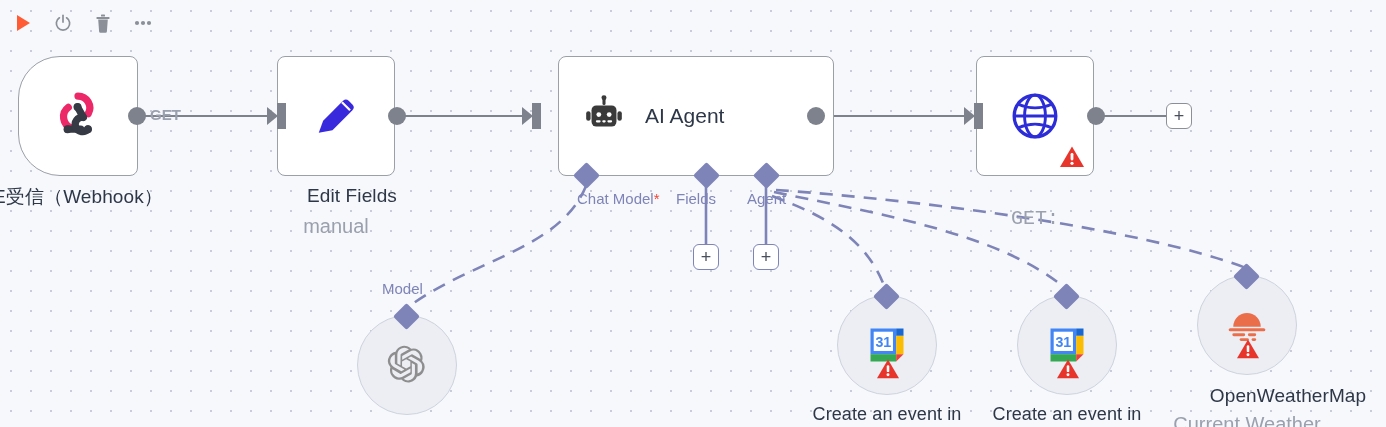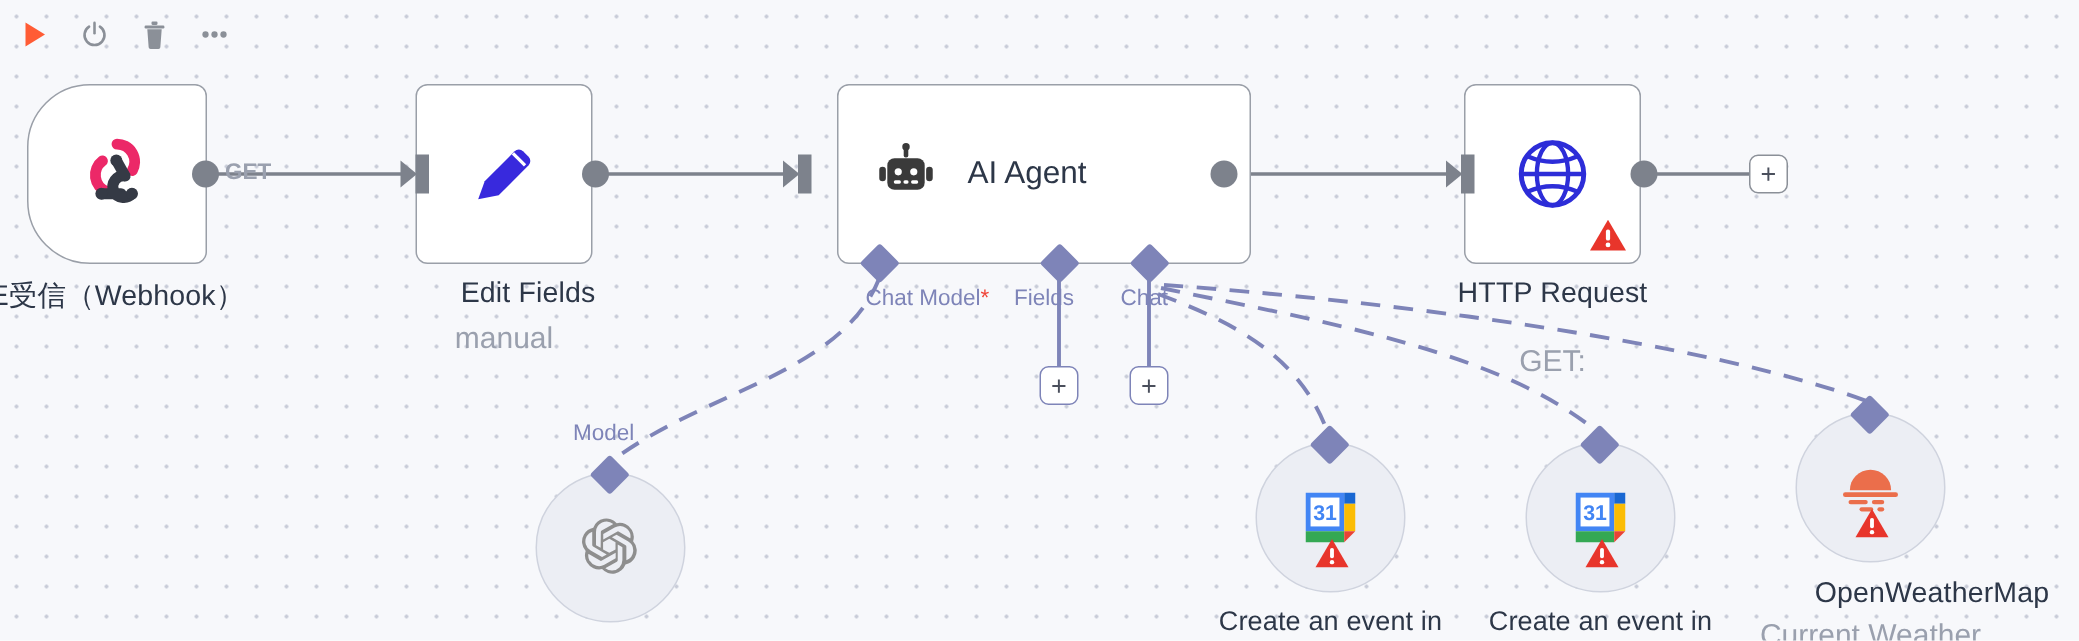--- a/index.html
+++ b/index.html
@@ -243,43 +243,42 @@
   <div class="diamond" style="left:577px; top:166px;"></div>
   <div class="conn-label" style="left:541px; top:190px;margin-left:36px;">
     <span>Chat Model</span><span class="req-star">*</span>
   </div>
 
   <div class="diamond" style="left:697px; top:166px;"></div>
   <div class="conn-label" style="left:676px; top:190px;">Fields</div>
   <div class="plus-btn" style="left:693px; top:244px;">+</div>
 
   <div class="diamond" style="left:757px; top:166px;"></div>
-  <div class="conn-label" style="left:747px; top:190px;">Chat</div>
+  <div class="conn-label" style="left:747px; top:190px;">Agent</div>
   <div class="plus-btn" style="left:753px; top:244px;">+</div>
 
   <div class="arrow-in" style="left:964px; top:107px;"></div>
   <div class="port-in" style="left:974px; top:103px;"></div>
   <div class="node" style="left:976px; top:56px; width:118px; height:120px;">
     <svg width="58" height="58" viewBox="0 0 64 64" style="margin:auto">
       <circle cx="32" cy="32" r="23" fill="none" stroke="#2d2dd8" stroke-width="3.6"></circle>
       <ellipse cx="32" cy="32" rx="11.5" ry="23" fill="none" stroke="#2d2dd8" stroke-width="3.2"></ellipse>
       <line x1="9" y1="32" x2="55" y2="32" stroke="#2d2dd8" stroke-width="3.2"></line>
       <path d="M13.5 19 q18.5 8 37 0" fill="none" stroke="#2d2dd8" stroke-width="3.2"></path>
       <path d="M13.5 45 q18.5 -8 37 0" fill="none" stroke="#2d2dd8" stroke-width="3.2"></path>
     </svg>
     <svg class="warn" width="26" height="24" viewBox="0 0 26 24" style="right:8px; bottom:6px;">
       <path d="M13 1.5 L25 22 L1 22 Z" fill="#e8352b"></path>
       <rect x="11.6" y="8" width="2.8" height="7.4" rx="1.3" fill="#ffffff"></rect>
       <circle cx="13" cy="18.3" r="1.6" fill="#ffffff"></circle>
     </svg>
   </div>
   <div class="port-out" style="left:1087px; top:107px;"></div>
   <div class="plus-btn grey" style="left:1166px; top:103px;">+</div>
-  <div class="node-label" style="left:1035px; top:185px;">HTTP Request</div>
-  <div class="node-sublabel" style="left:1035px; top:230px;">GET:</div>
+  <div class="node-sublabel" style="left:1035px; top:207px;font-family:Liberation Mono, monospace;">GET:</div>
 
   <div class="conn-label" style="left:382px; top:280px;">Model</div>
   <div class="diamond" style="left:397px; top:307px;"></div>
   <div class="subnode" style="left:357px; top:315px;">
     <svg width="46" height="46" viewBox="0 0 40 40">
       <path d="M33.1 16.4a8.1 8.1 0 0 0-.7-6.6 8.2 8.2 0 0 0-8.8-3.9A8.1 8.1 0 0 0 10 8.5a8.1 8.1 0 0 0-5.4 3.9 8.2 8.2 0 0 0 1 9.6 8.1 8.1 0 0 0 .7 6.6 8.2 8.2 0 0 0 8.8 3.9 8.1 8.1 0 0 0 13.6-2.6 8.1 8.1 0 0 0 5.4-3.9 8.2 8.2 0 0 0-1-9.6Zm-12.2 17a6 6 0 0 1-3.9-1.4l.2-.1 6.5-3.7a1 1 0 0 0 .5-.9v-9.1l2.7 1.6v7.5a6.1 6.1 0 0 1-6 6.1Zm-13-5.6a6 6 0 0 1-.7-4.1l.2.1 6.5 3.8a1.1 1.1 0 0 0 1.1 0l8-4.6v3.2l-6.6 3.8a6.1 6.1 0 0 1-8.3-2.2ZM6.2 13.5a6 6 0 0 1 3.2-2.7v7.7a1 1 0 0 0 .5.9l7.9 4.6-2.7 1.5-6.6-3.8a6.1 6.1 0 0 1-2.3-8.2Zm22.6 5.2-8-4.6 2.7-1.5 6.6 3.8a6.1 6.1 0 0 1-.9 11 v-7.8a1 1 0 0 0-.5-.9Zm2.7-4-.2-.1-6.4-3.8a1.1 1.1 0 0 0-1.1 0l-8 4.6v-3.2l6.6-3.8a6.1 6.1 0 0 1 9.1 6.3ZM14.3 20.2l-2.7-1.5v-7.6a6.1 6.1 0 0 1 10-4.7l-.2.1-6.5 3.7a1 1 0 0 0-.5.9Zm1.4-3.2 3.6-2 3.6 2v4.1l-3.6 2-3.6-2Z" fill="#8e8e8e"></path>
     </svg>
   </div>
 
   <div class="diamond" style="left:877px; top:287px;"></div>

